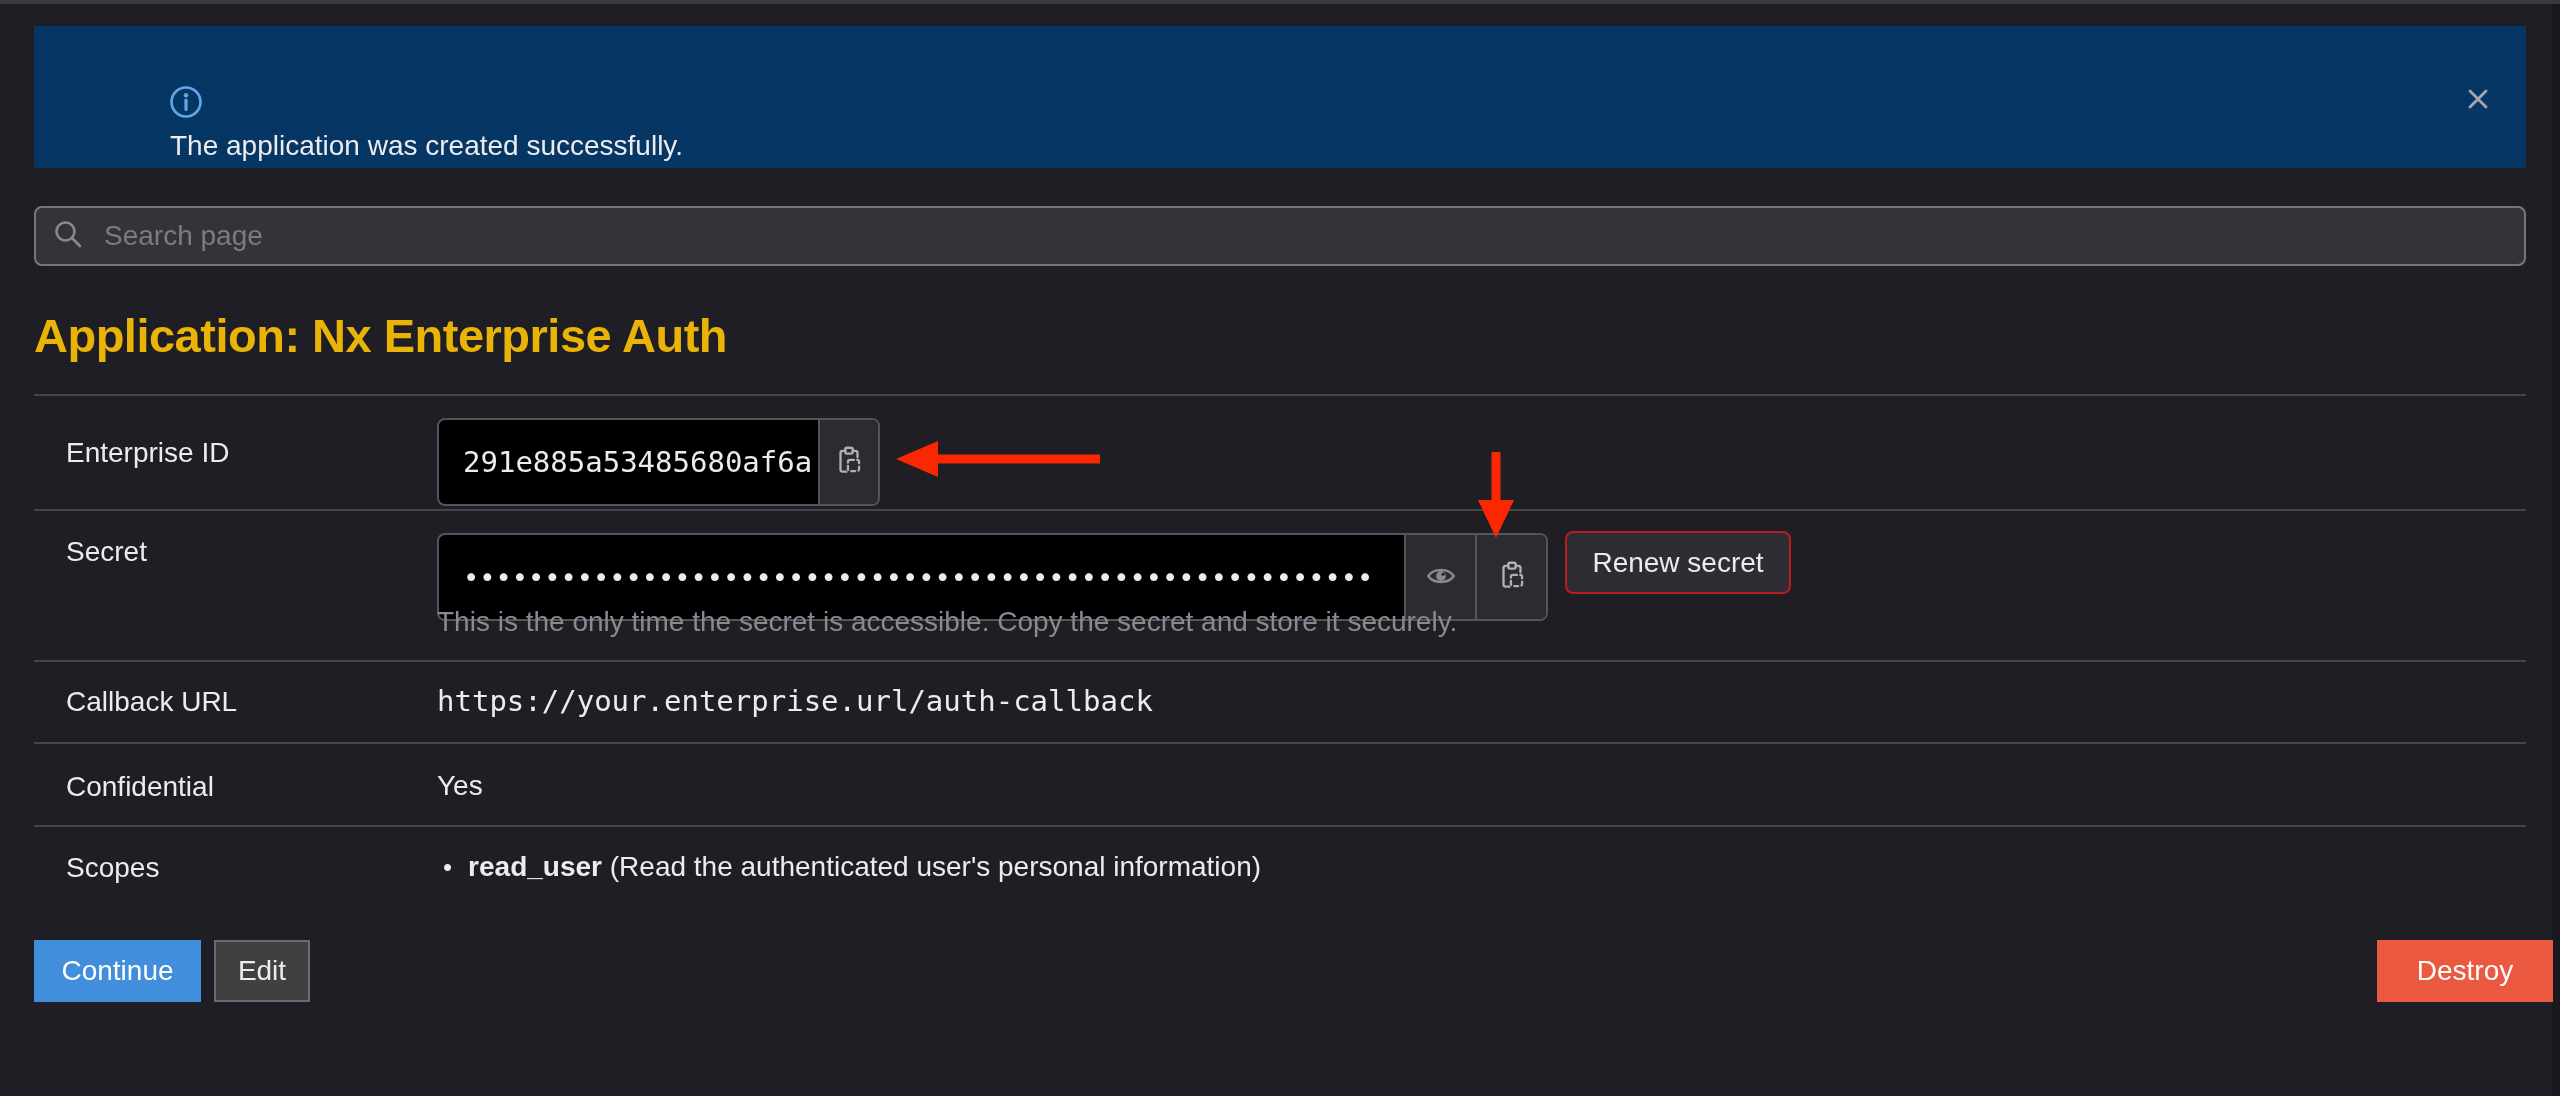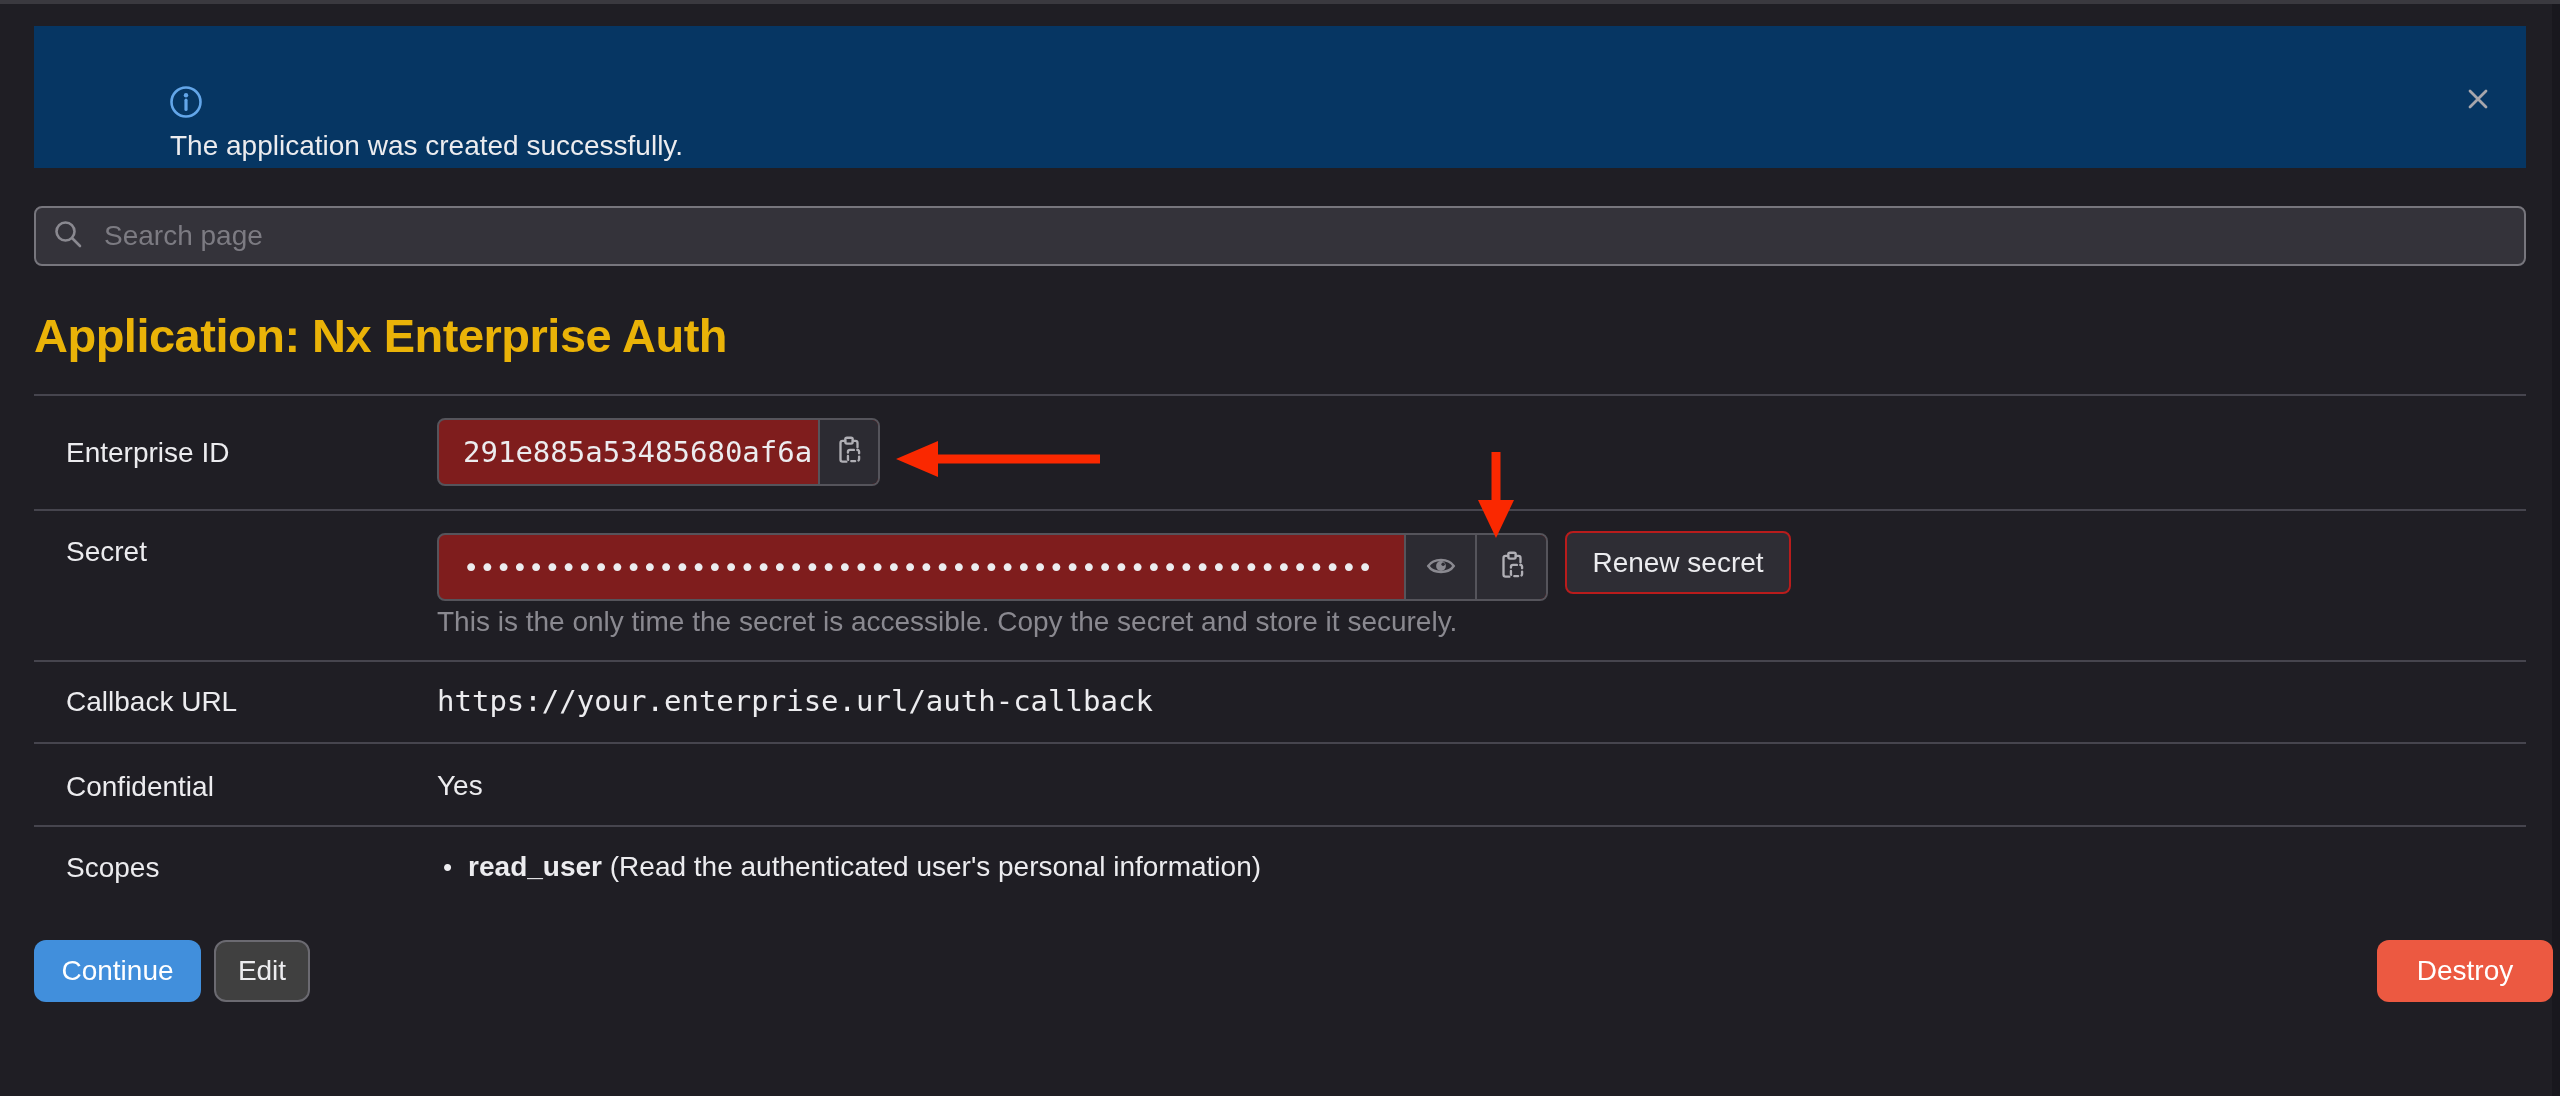--- a/index.html
+++ b/index.html
@@ -46,22 +46,22 @@
   }
 
   .divider { position:absolute; left:34px; width:2492px; height:2px; background:#46454e; }
 
   .field-label { position:absolute; left:66px; font-size:28px; color:#ececef; }
 
   .mono { font-family:"DejaVu Sans Mono", monospace; }
 
   
   .input-group {
-    position:absolute; display:flex; height:68px;
-    border:2px solid #55545b; border-radius:8px; background:#7f1d1d; overflow:hidden;
+    position:absolute; display:flex; height:88px;
+    border:2px solid #55545b; border-radius:8px; background:#000000; overflow:hidden;
   }
   .ro-input {
     border:none; outline:none; background:transparent; color:#ececef;
     padding:0 0 0 24px; height:100%;
   }
   .ig-btn {
     background:#2c2b32; border:none; border-left:2px solid #55545b;
     display:flex; align-items:center; justify-content:center; cursor:pointer; padding:0;
   }
 
@@ -81,21 +81,21 @@
   .helper-text { position:absolute; left:437px; top:606px; font-size:28px; color:#8a8990; }
 
   .callback-value { position:absolute; left:437px; top:684px; font-size:29px; color:#ececef; }
   .confidential-value { position:absolute; left:437px; top:770px; font-size:28px; color:#ececef; }
   .scopes-line { position:absolute; left:443px; top:851px; font-size:28px; color:#ececef; }
   .scopes-line .bullet { display:inline-block; margin-right:16px; font-size:26px; }
   .scopes-line b { font-weight:700; }
 
   
   .btn {
-    position:absolute; top:940px; height:62px; border-radius:12px;
+    position:absolute; top:940px; height:62px; border-radius:0;
     font-family:"Liberation Sans", sans-serif; font-size:28px; cursor:pointer; border:none;
   }
   .btn-continue { left:34px; width:167px; background:#418fdc; color:#ffffff; }
   .btn-edit { left:214px; width:96px; background:#404040; color:#ececef; border:2px solid #6b6a71; }
   .btn-destroy { left:2377px; width:176px; background:#ec5941; color:#ffffff; }
 
   .arrow-svg { position:absolute; pointer-events:none; }
 </style>
 </head>
 <body>

